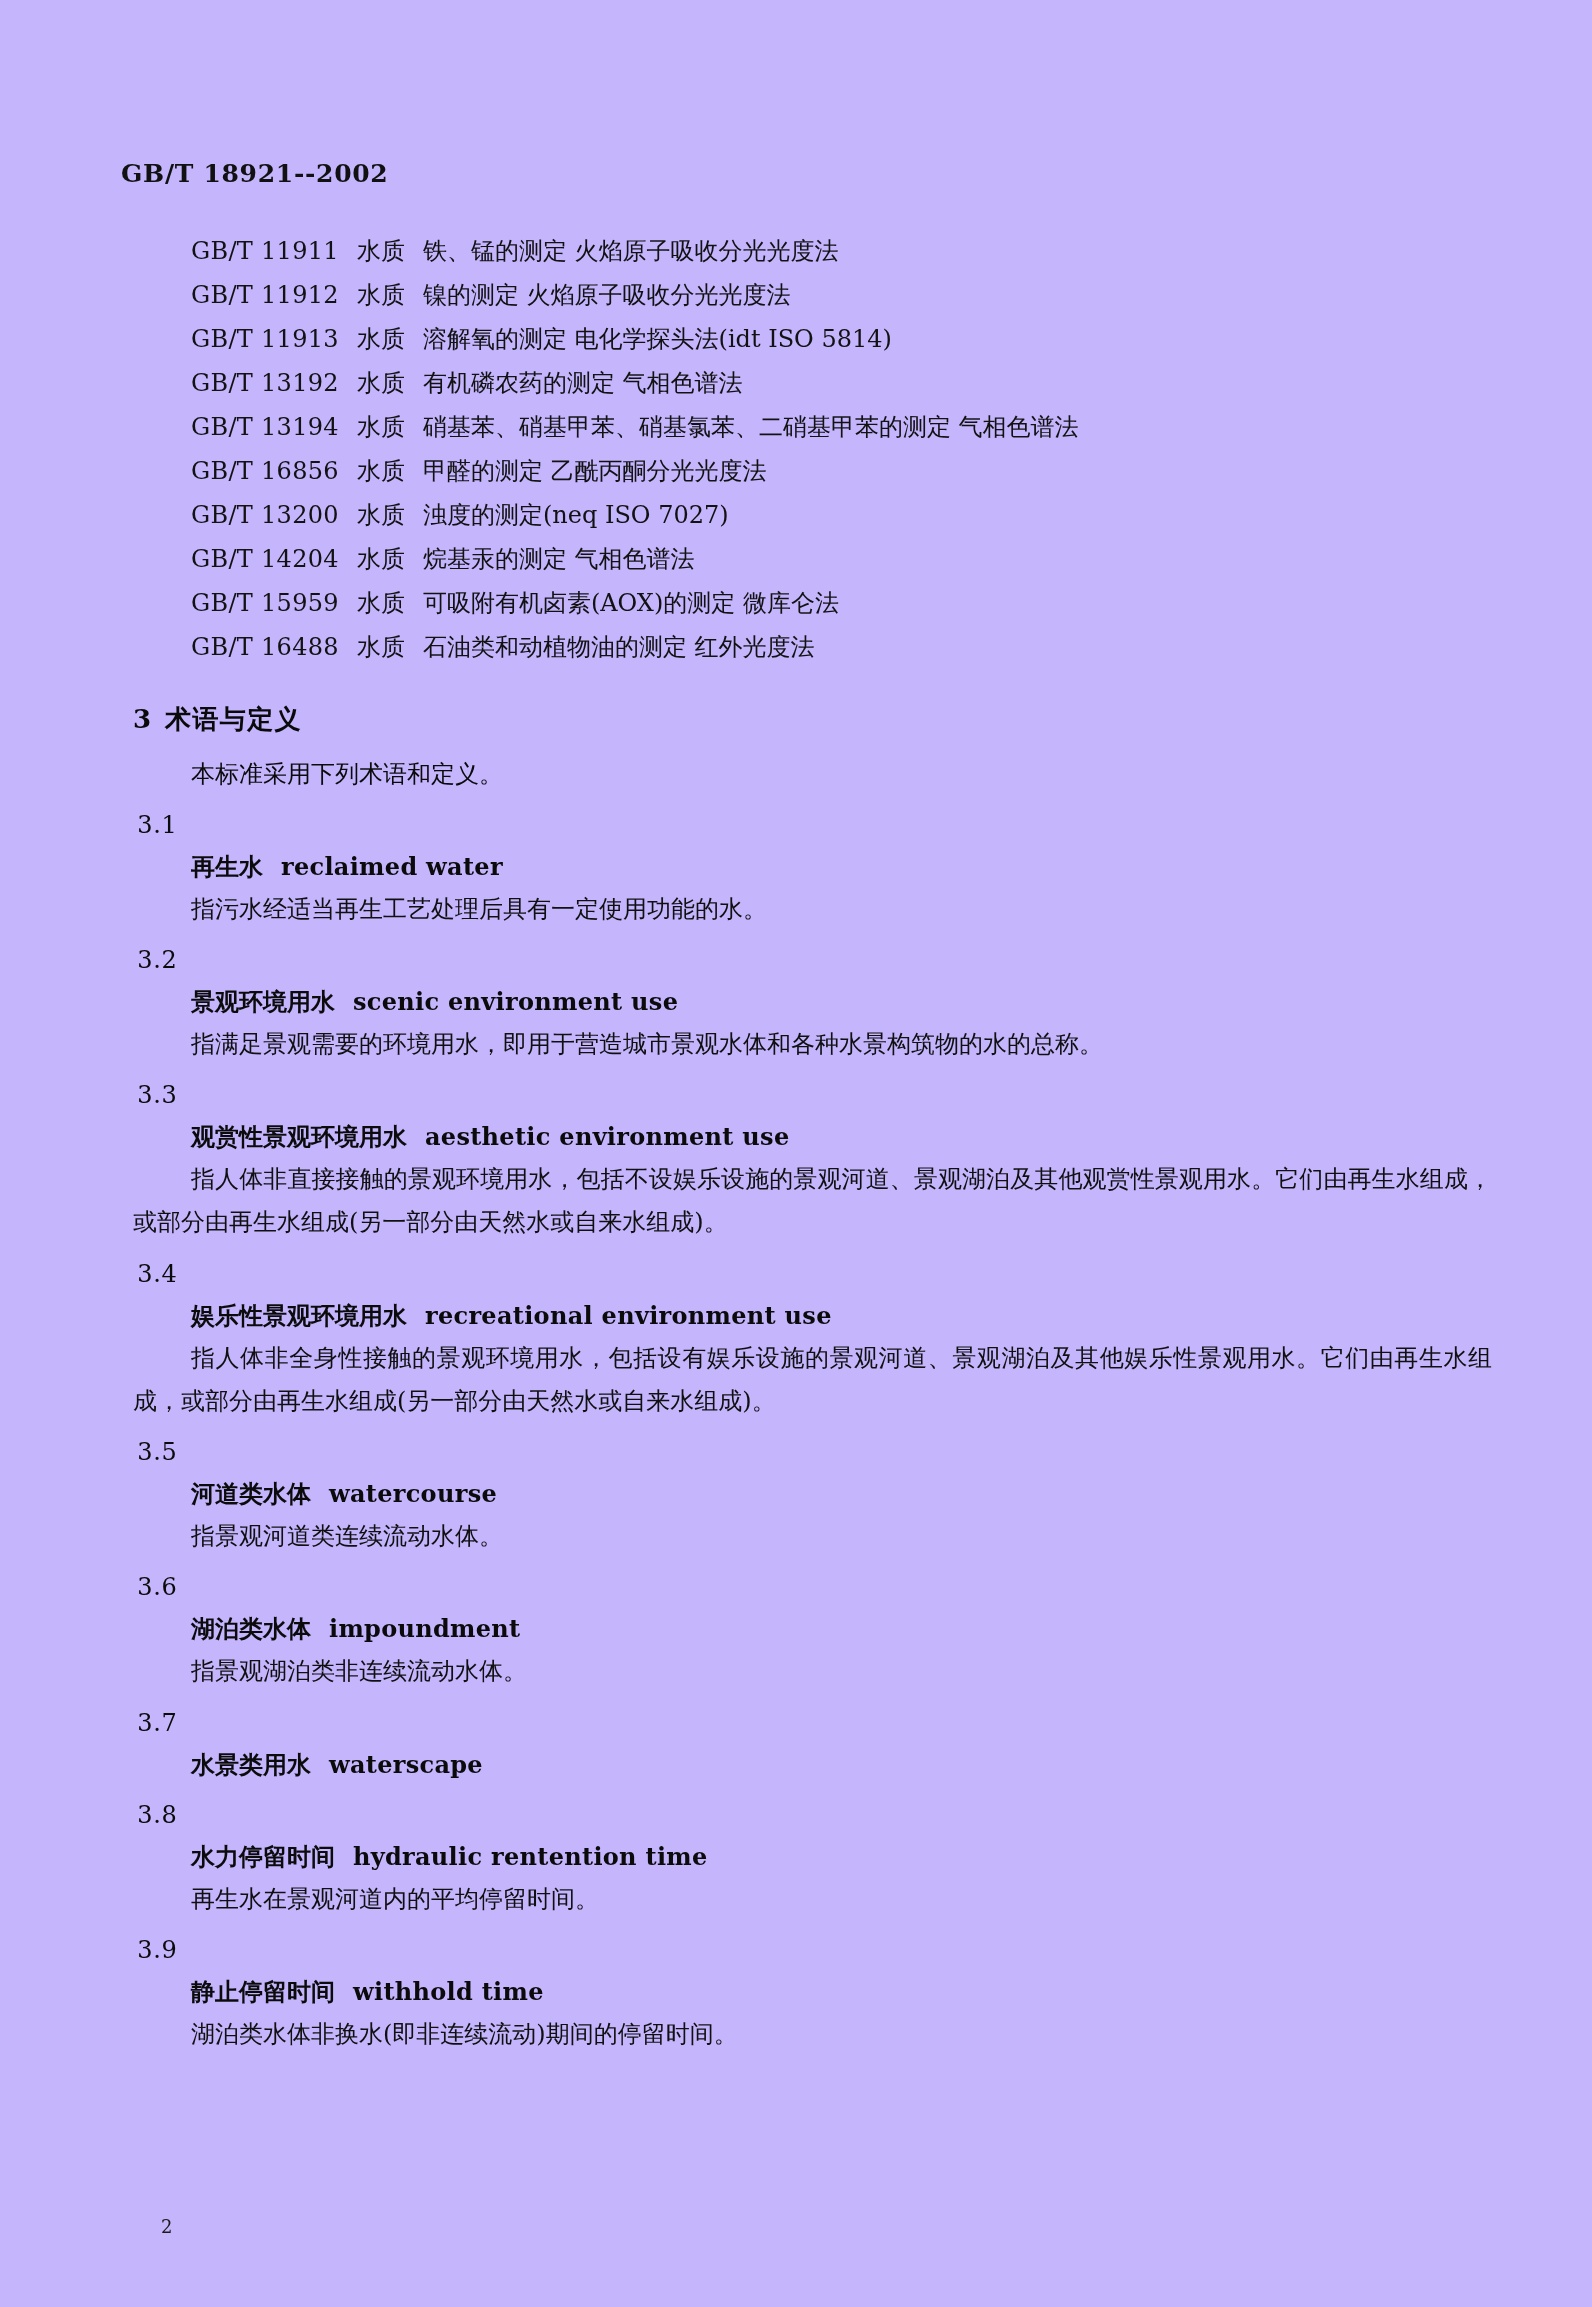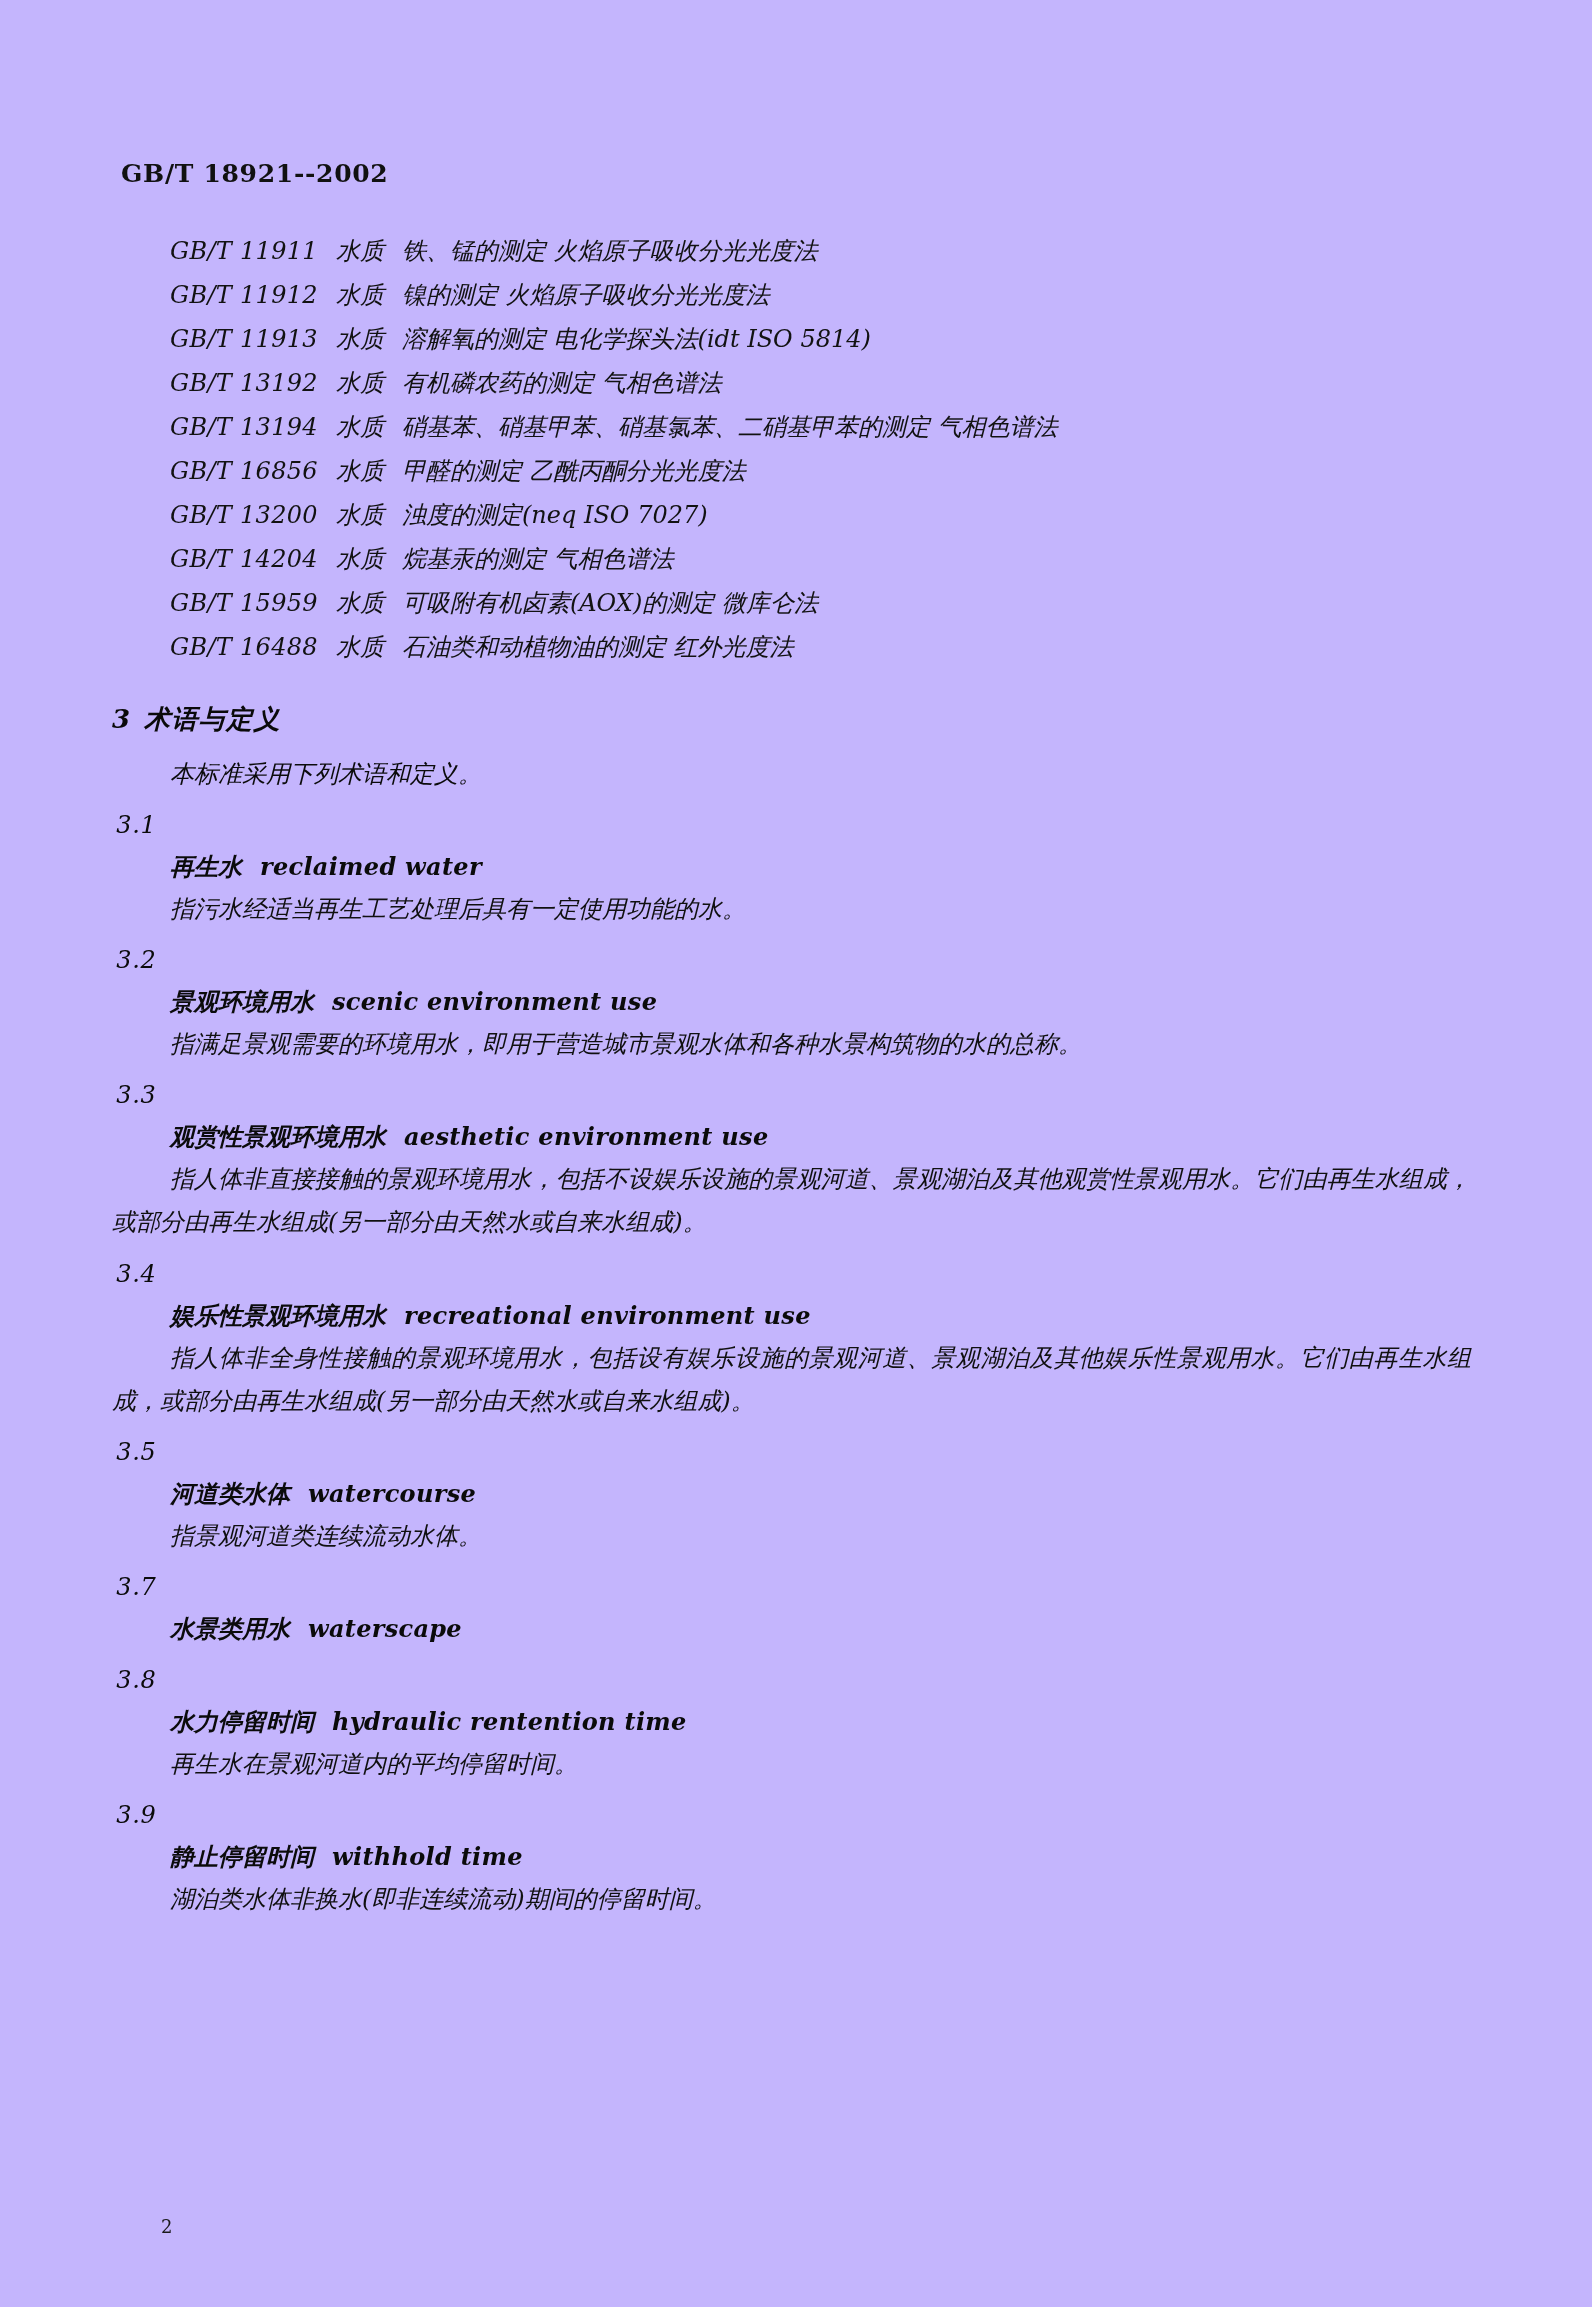--- a/index.html
+++ b/index.html
@@ -26,24 +26,23 @@
     top: 159px;
     font-family: "DejaVu Serif", "Liberation Serif", serif;
     font-weight: bold;
     font-size: 25px;
     letter-spacing: 0.7px;
     color: #111;
   }
   
   .content {
     position: absolute;
-    left: 112px;
+    left: 133px;
     top: 229px;
     width: 1359px;
-    font-style: italic;
   }
   
   .ref-list {
     margin: 0;
     padding: 0;
     list-style: none;
   }
   .ref-item {
     margin: 0 0 0 58px;
     font-family: "DejaVu Serif", "Liberation Serif", serif;
@@ -164,20 +163,25 @@
           <div class="term-num">3.4</div>
           <div class="term-head"><span class="zh">娱乐性景观环境用水</span><span class="sep"></span><span class="en">recreational environment use</span></div>
           <div class="term-body">指人体非全身性接触的景观环境用水，包括设有娱乐设施的景观河道、景观湖泊及其他娱乐性景观用水。它们由再生水组成，或部分由再生水组成(另一部分由天然水或自来水组成)。</div>
         </div>
         <div class="term">
           <div class="term-num">3.5</div>
           <div class="term-head"><span class="zh">河道类水体</span><span class="sep"></span><span class="en">watercourse</span></div>
           <div class="term-body">指景观河道类连续流动水体。</div>
         </div>
         <div class="term">
+          <div class="term-num">3.6</div>
+          <div class="term-head"><span class="zh">湖泊类水体</span><span class="sep"></span><span class="en">impoundment</span></div>
+          <div class="term-body">指景观湖泊类非连续流动水体。</div>
+        </div>
+        <div class="term">
           <div class="term-num">3.7</div>
           <div class="term-head"><span class="zh">水景类用水</span><span class="sep"></span><span class="en">waterscape</span></div>
         </div>
         <div class="term">
           <div class="term-num">3.8</div>
           <div class="term-head"><span class="zh">水力停留时间</span><span class="sep"></span><span class="en">hydraulic rentention time</span></div>
           <div class="term-body">再生水在景观河道内的平均停留时间。</div>
         </div>
         <div class="term">
           <div class="term-num">3.9</div>

